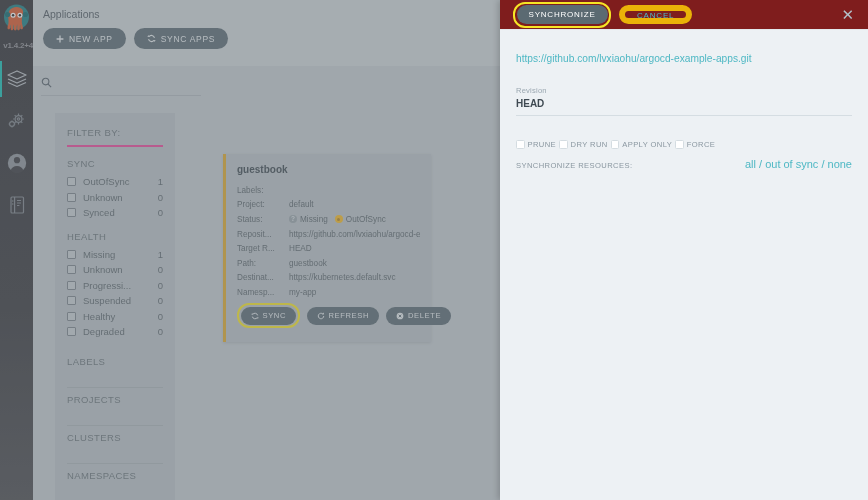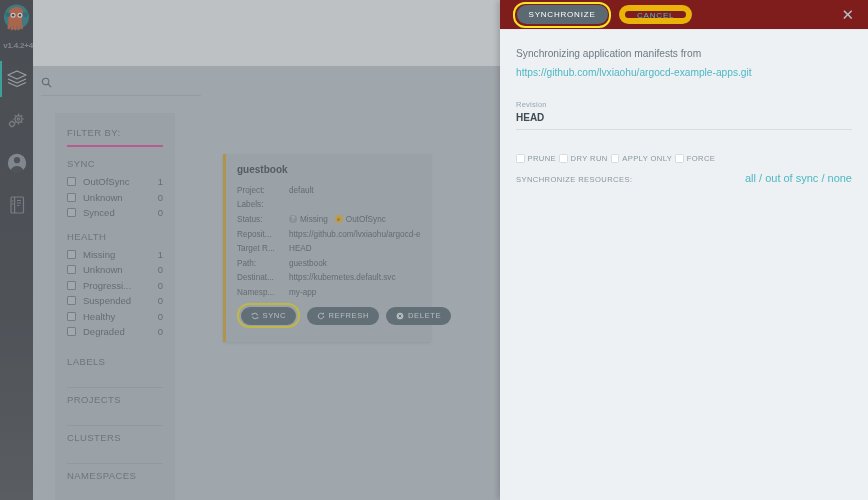--- a/index.html
+++ b/index.html
@@ -375,20 +375,42 @@
               <path d="M7.6 3v16"></path>
               <path d="M10 6.5h4M10 9h4M10 11.5h2.4"></path>
             </g>
             <circle cx="5.8" cy="7" r="0.8" fill="#7e848a"></circle>
             <circle cx="5.8" cy="10" r="0.8" fill="#7e848a"></circle>
           </svg>
         </div>
       </div>
     </div>
 
+    <div class="left-header">
+      <div class="page-title">Applications</div>
+      <div class="btn-row">
+        <button class="pill-btn">
+          <svg width="8" height="8" viewBox="0 0 8 8">
+            <path d="M4 0.6v6.8M0.6 4h6.8" stroke="#e8edef" stroke-width="1.3"></path>
+          </svg>
+          <span>NEW APP</span>
+        </button>
+        <button class="pill-btn">
+          <svg width="9" height="9" viewBox="0 0 10 10">
+            <g fill="none" stroke="#e8edef" stroke-width="1.2">
+              <path d="M8.3 4.2A3.4 3.4 0 0 0 2.2 3"></path>
+              <path d="M1.7 5.8a3.4 3.4 0 0 0 6.1 1.2"></path>
+            </g>
+            <path d="M1.4 1.2l1.3 1.9-2.2.2z" fill="#e8edef"></path>
+            <path d="M8.6 8.8l-1.3-1.9 2.2-.2z" fill="#e8edef"></path>
+          </svg>
+          <span>SYNC APPS</span>
+        </button>
+      </div>
+    </div>
 
     <div class="left-content">
 
       <div class="search-row">
         <svg width="11" height="11" viewBox="0 0 12 12">
           <circle cx="5" cy="5" r="3.6" fill="none" stroke="#57626a" stroke-width="1.2"></circle>
           <path d="M7.8 7.8L11 11" stroke="#57626a" stroke-width="1.3"></path>
         </svg>
         <input class="search-input" type="text" placeholder="" style="">
       </div>
@@ -464,26 +486,26 @@
         </div>
         <div class="filter-block">
           <div class="filter-block-title">NAMESPACES</div>
         </div>
       </div>
 
       <div class="app-card">
         <div class="app-card-title">guestbook</div>
 
         <div class="kv">
+          <span class="k">Labels:</span>
+          <span class="v"></span>
+        </div>
+        <div class="kv">
           <span class="k">Project:</span>
           <span class="v">default</span>
-        </div>
-        <div class="kv">
-          <span class="k">Labels:</span>
-          <span class="v"></span>
         </div>
         <div class="kv">
           <span class="k">Status:</span>
           <span class="v">
             <span class="status-chip">
               <span class="icon-missing">?</span>
               <span>Missing</span>
             </span>
             <span class="status-chip" style="margin-left:4px">
               <span class="icon-outofsync"></span>
@@ -552,21 +574,20 @@
     <div class="panel-header">
       <span class="hl-box">
         <button class="btn-synchronize">SYNCHRONIZE</button>
       </span>
       <button class="btn-cancel">CANCEL</button>
       <span class="panel-close">✕</span>
     </div>
 
     <div class="panel-body">
 
-      <div class="sync-desc">Synchronizing application manifests from</div>
       <a class="sync-url" href="#">https://github.com/lvxiaohu/argocd-example-apps.git</a>
 
       <div class="field">
         <div class="field-label">Revision</div>
         <div class="field-value">HEAD</div>
       </div>
 
       <div class="opts-row">
         <label class="opt">
           <span class="cb-white"></span>

